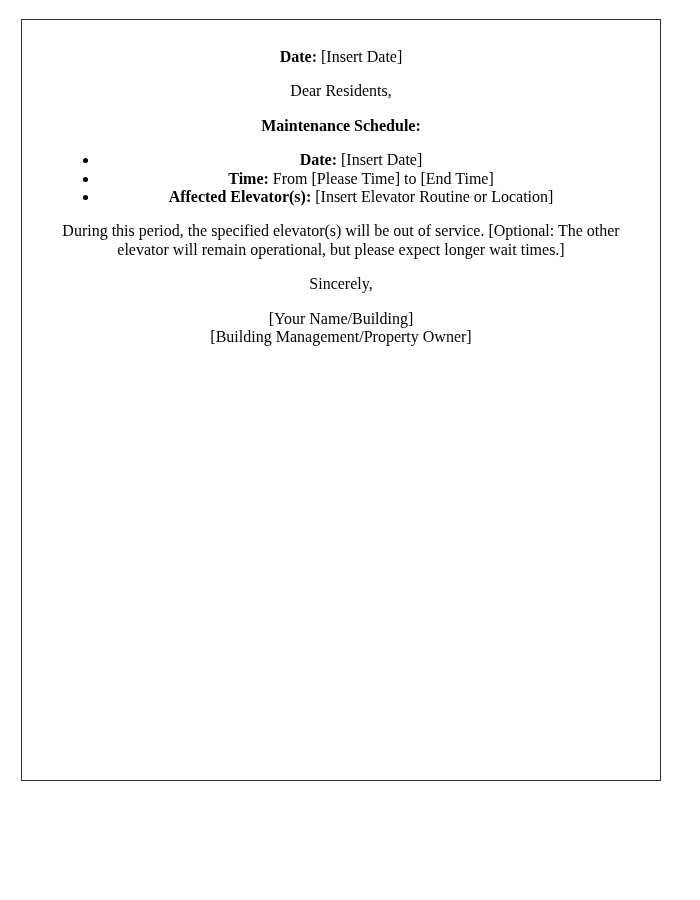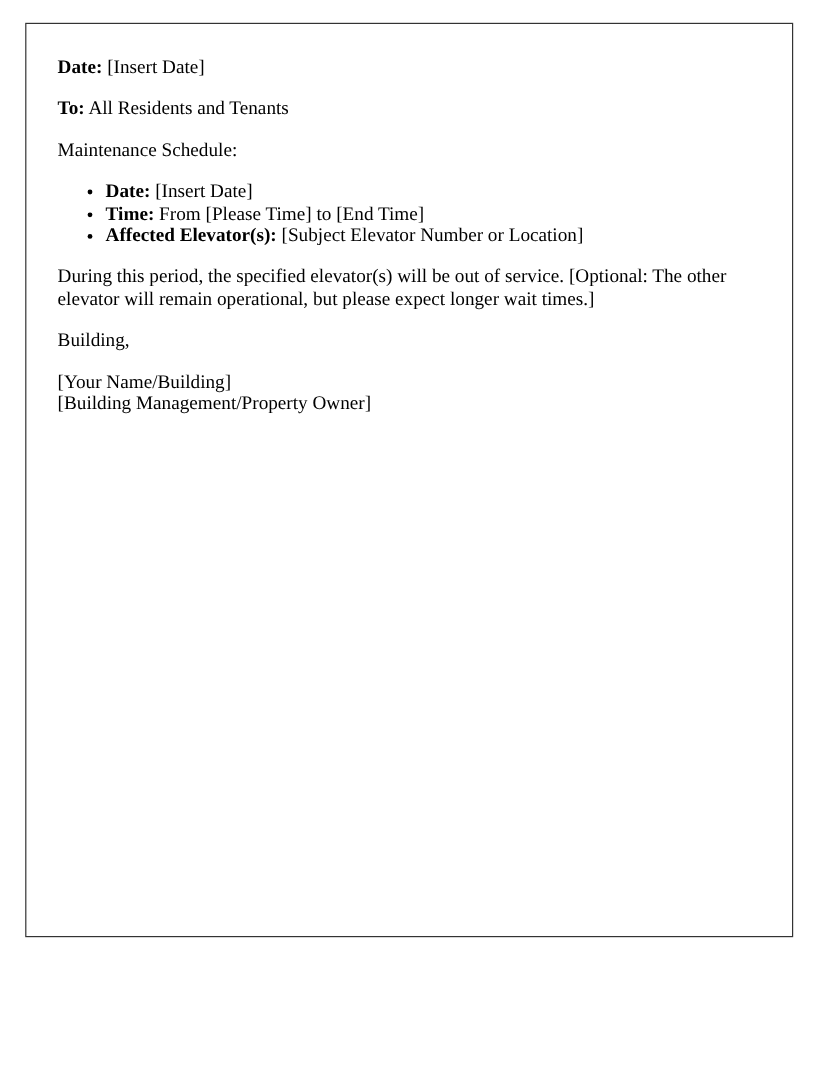--- a/index.html
+++ b/index.html
@@ -17,64 +17,65 @@
   }
   .letter {
     position: absolute;
     left: 21px;
     top: 19px;
     width: 640px;
     height: 762px;
     box-sizing: border-box;
     border: 1px solid #333333;
     background: #ffffff;
-    padding: 12px 26px;
+    padding: 12px 37px;
     line-height: 1.15;
     overflow: hidden;
+    text-align: center;
   }
   .letter p {
     margin: 16px 0;
   }
   .letter ul {
     margin: 16px 0;
     padding-left: 40px;
     list-style-type: disc;
   }
   .letter li {
     margin: 0;
     padding: 0;
   }
   .bold {
-    font-weight: normal;
+    font-weight: bold;
   }
 </style>
 </head>
 <body>
 
 <div class="letter">
 
   <p><strong>Date:</strong><span> [Insert Date]</span></p>
 
-  <p><strong>To:</strong><span> All Residents and Tenants</span></p>
 
 
+  <p>Dear Residents,</p>
 
 
   <p class="bold">Maintenance Schedule:</p>
 
   <ul>
     <li><strong>Date:</strong><span> [Insert Date]</span></li>
     <li><strong>Time:</strong><span> From [Please Time] to [End Time]</span></li>
-    <li><strong>Affected Elevator(s):</strong><span> [Subject Elevator Number or Location]</span></li>
+    <li><strong>Affected Elevator(s):</strong><span> [Insert Elevator Routine or Location]</span></li>
   </ul>
 
   <p>During this period, the specified elevator(s) will be out of service. [Optional: The other elevator will remain operational, but please expect longer wait times.]</p>
 
 
 
-  <p>Building,</p>
+  <p>Sincerely,</p>
 
   <p>
     <span>[Your Name/Building]</span><br>
     <span>[Building Management/Property Owner]</span>
   </p>
 
 </div>
 
 </body></html>

